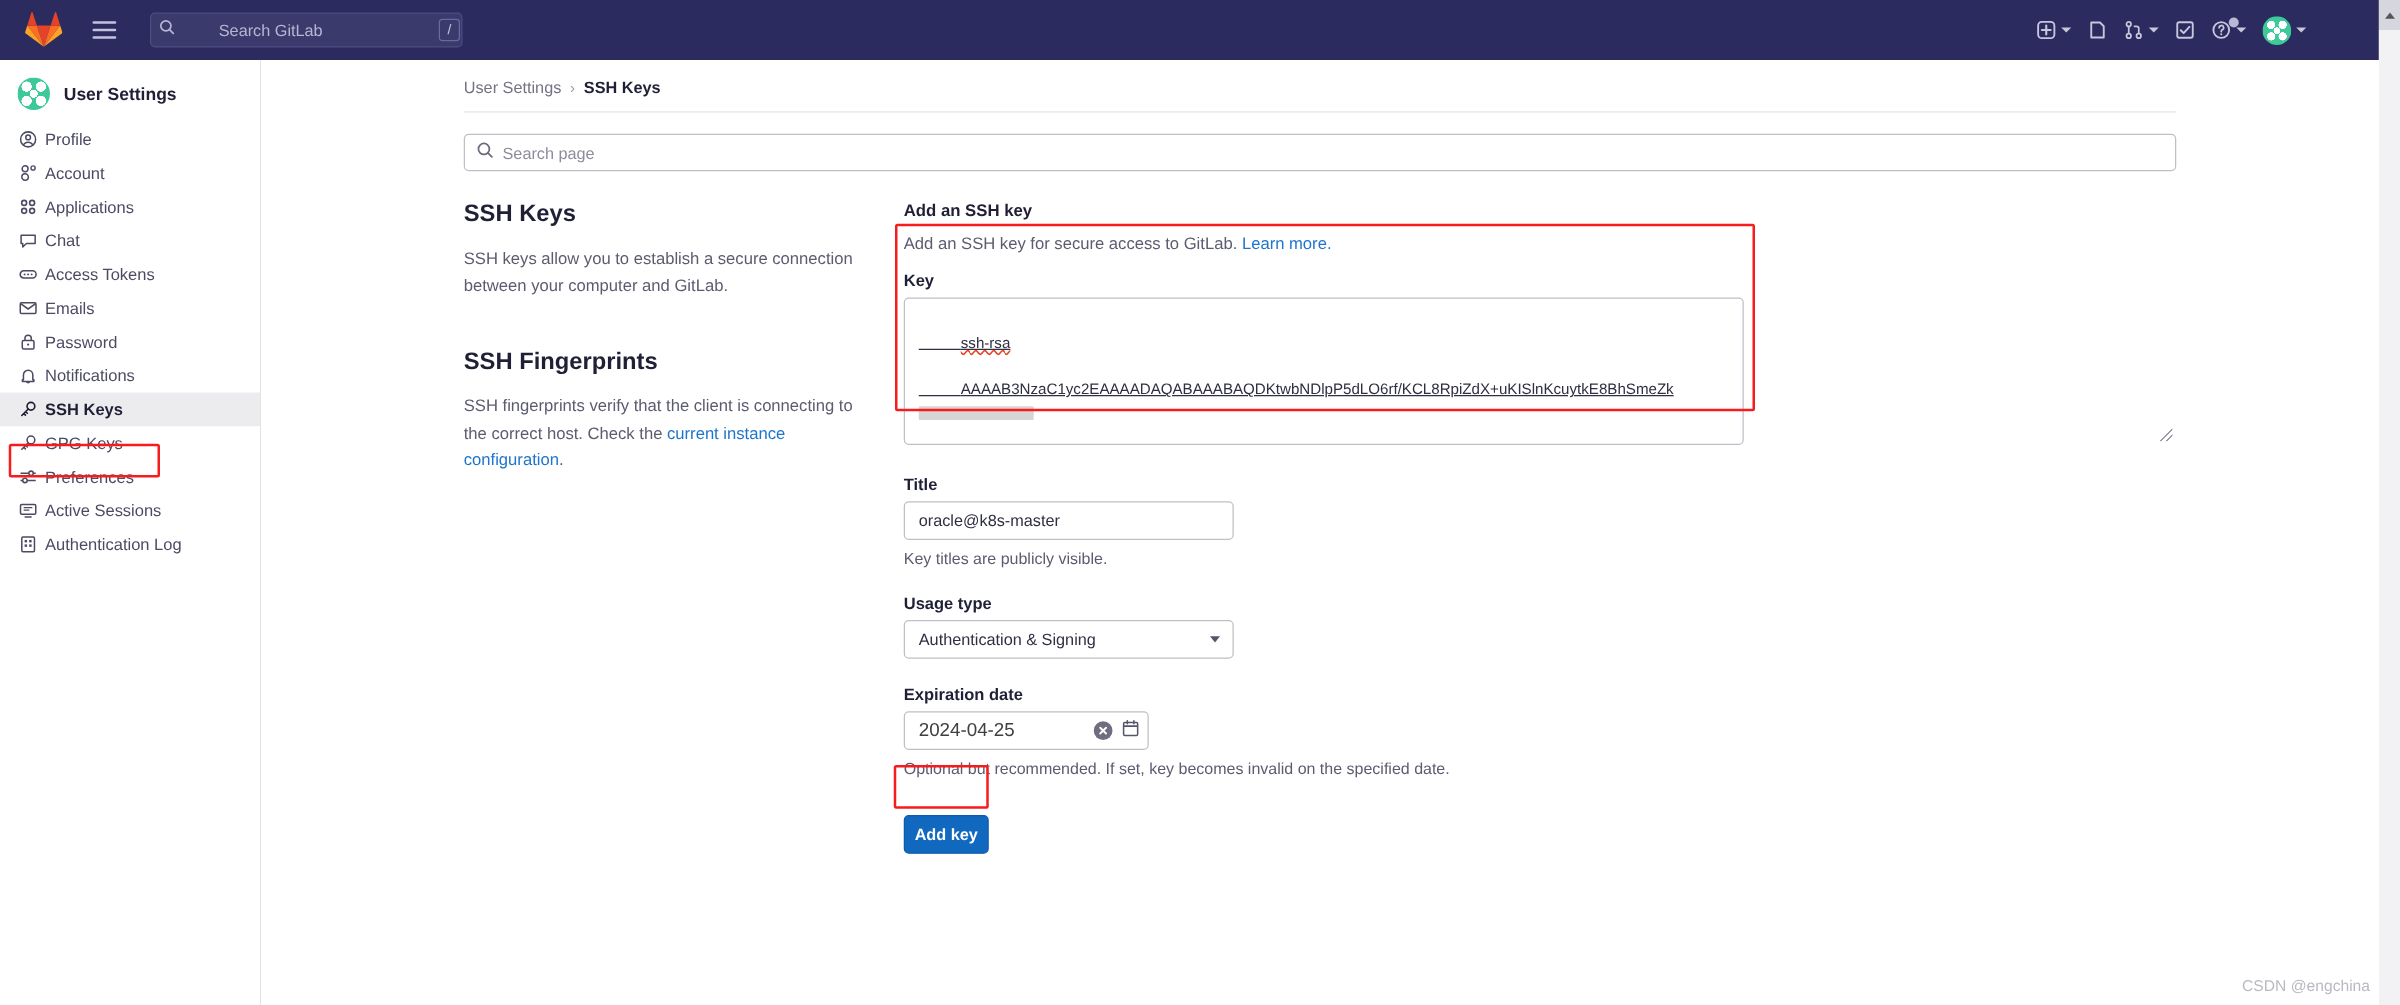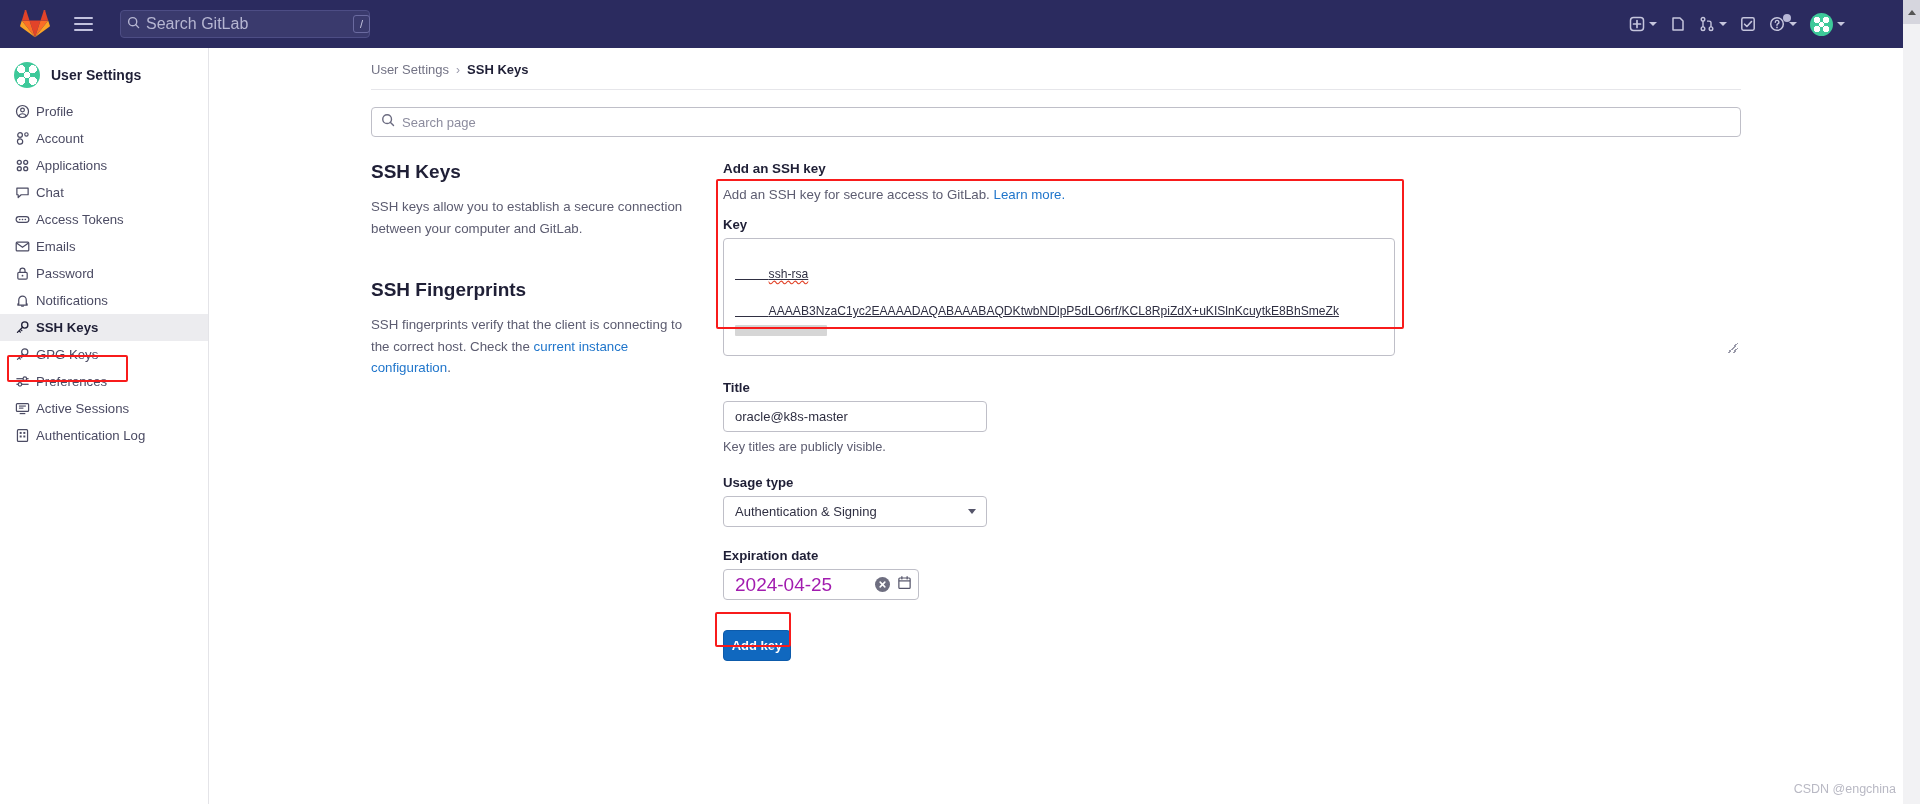--- a/index.html
+++ b/index.html
@@ -23,21 +23,21 @@
   }
   .hamburger span { display: block; width: 19px; height: 2px; background: #c2c2de; border-radius: 1px; }
   .search-wrap {
     margin-left: 22px; width: 250px; height: 28px; background: #3a3a6d;
     border: 1px solid #4d4d85; border-radius: 4px; display: flex;
     align-items: center; padding: 0 6px; cursor: text;
   }
   .search-wrap .si { flex: none; margin-right: 6px; }
   .search-wrap input {
     flex: 1; background: transparent; border: none; outline: none;
-    color: #d8d8e8; font-size: 16px; font-family: "Liberation Sans", sans-serif;
+    color: #d8d8e8; font-size: 13px; font-family: "Liberation Sans", sans-serif; margin-left: 29px;
   }
   .search-wrap input::placeholder { color: #b6b6d2; }
   .slash-key {
     flex: none; width: 17px; height: 18px; border: 1px solid #6a6aa0;
     border-radius: 3px; color: #c8c8e0; font-size: 11px;
     display: flex; align-items: center; justify-content: center;
   }
   .top-right { margin-left: auto; display: flex; align-items: center; gap: 3px; padding-right: 56px; }
   .tr-item {
     display: flex; align-items: center; gap: 2px; padding: 4px 5px;
@@ -166,21 +166,21 @@
     position: absolute; right: 11px; top: 13px; width: 0; height: 0;
     border-left: 4.5px solid transparent; border-right: 4.5px solid transparent;
     border-top: 5px solid #55556a; pointer-events: none;
   }
 
   .date-wrap {
     position: relative; width: 196px; height: 31px; border: 1px solid #bfbfc8;
     border-radius: 4px; display: flex; align-items: center; padding: 0 6px 0 11px; background: #fff;
   }
   .date-wrap input {
-    flex: 1; border: none; outline: none; font-size: 19px; color: #a21caf;
+    flex: 1; border: none; outline: none; font-size: 15px; color: #404040;
     font-family: "Liberation Sans", sans-serif; background: transparent; width: 120px;
   }
   .clear-x {
     width: 15px; height: 15px; border-radius: 50%; background: #6e6e80; flex: none;
     display: flex; align-items: center; justify-content: center; cursor: pointer; margin-right: 7px;
   }
   .clear-x svg { display: block; }
 
   .btn-add {
     margin-top: 0; width: 68px; height: 31px; background: #1068bf; color: #fff;
@@ -516,20 +516,21 @@
           </span>
           <span>
             <svg width="15" height="15" viewBox="0 0 16 16">
               <rect x="2" y="3.2" width="12" height="11" rx="1" fill="none" stroke="#55556a" stroke-width="1.3"></rect>
               <line x1="2" y1="6.3" x2="14" y2="6.3" stroke="#55556a" stroke-width="1.3"></line>
               <line x1="5.2" y1="1.8" x2="5.2" y2="4.2" stroke="#55556a" stroke-width="1.3" stroke-linecap="round"></line>
               <line x1="10.8" y1="1.8" x2="10.8" y2="4.2" stroke="#55556a" stroke-width="1.3" stroke-linecap="round"></line>
             </svg>
           </span>
         </div>
+        <div class="help-t">Optional but recommended. If set, key becomes invalid on the specified date.</div>
       </div>
 
       <div class="mt30">
         <button class="btn-add">Add key</button>
       </div>
     </div>
   </div>
 </div>
 
 <div class="anno" style="left:7px; top:355px; width:121px; height:27px;"></div>

